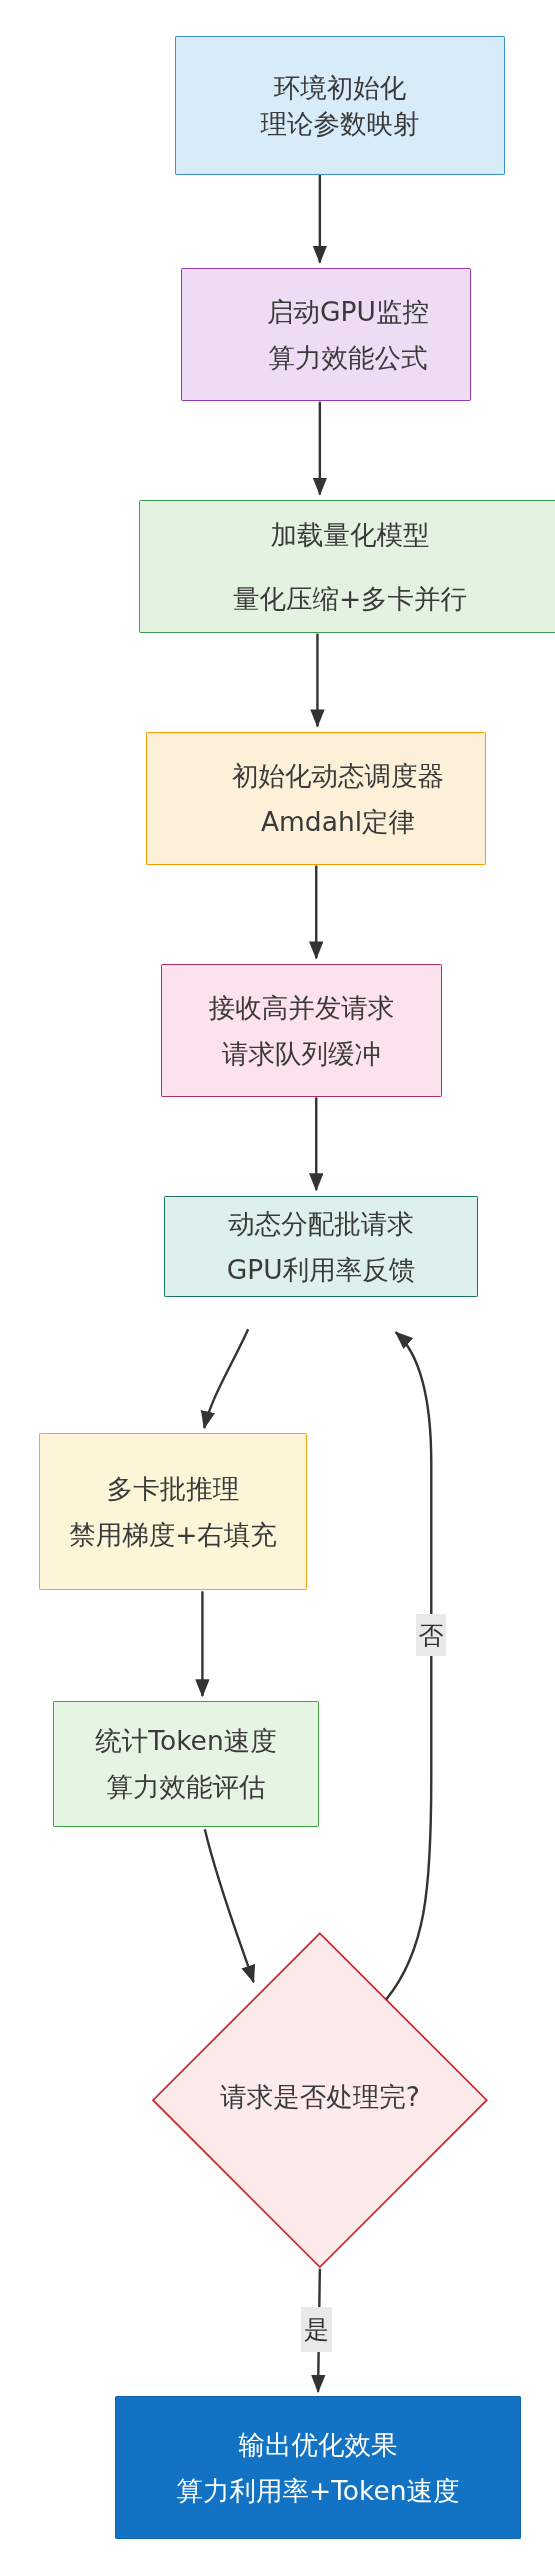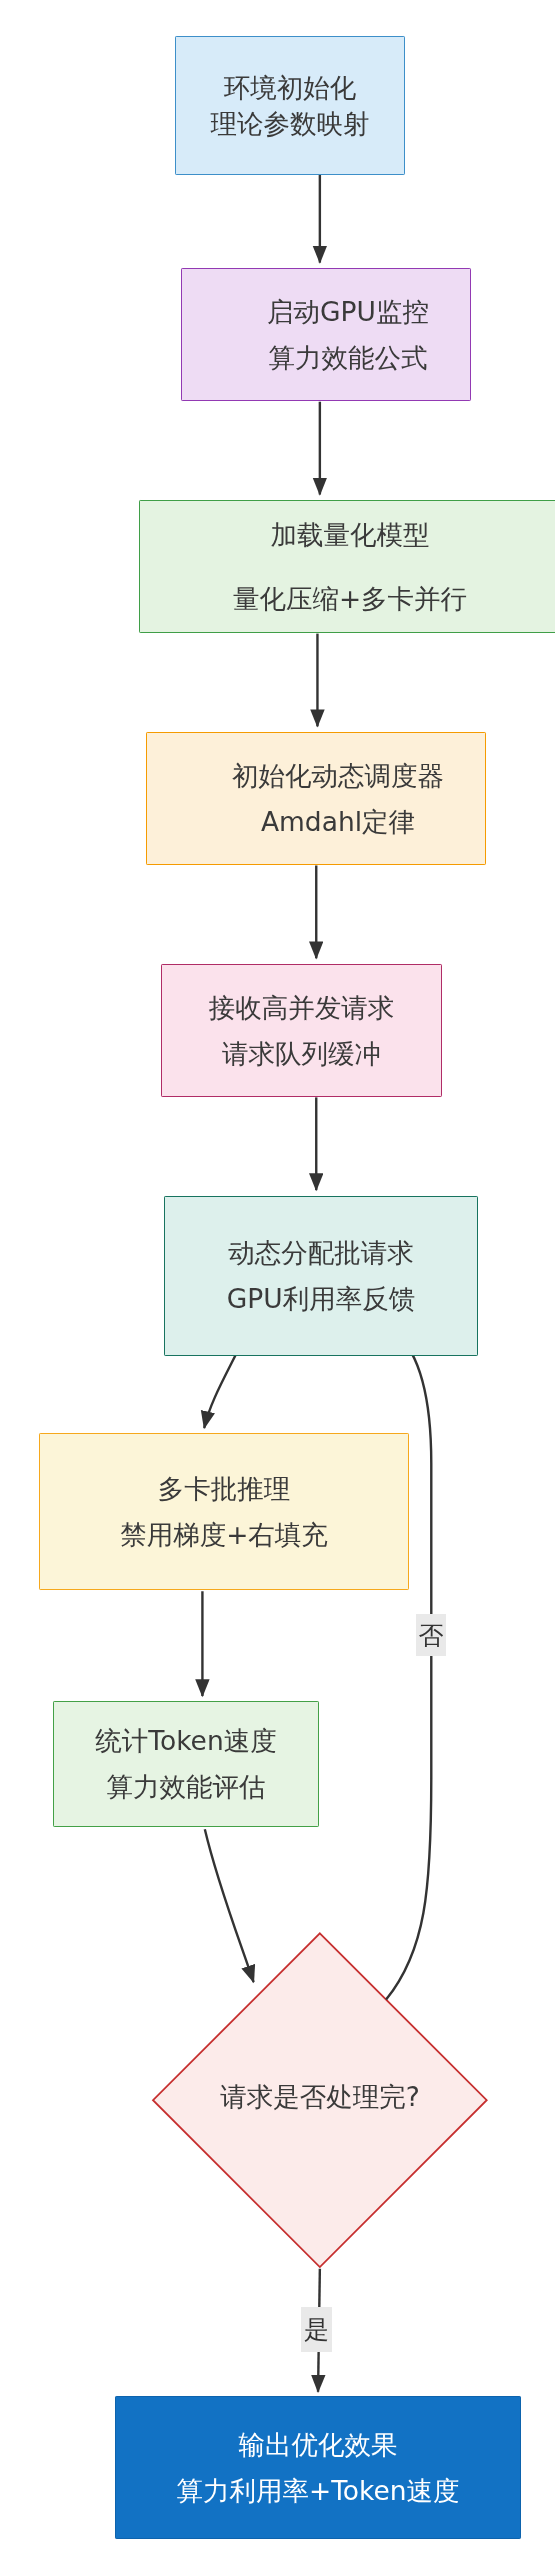--- a/index.html
+++ b/index.html
@@ -18,28 +18,28 @@
     display:flex;flex-direction:column;justify-content:center;align-items:center;
     gap:18px;
     border:1.8px solid #888;
     border-radius:1.2px;
     font-size:26.5px;line-height:1.05;
     color:#3a3a3a;
     text-align:center;
     white-space:nowrap;
   }
   
-  .n1{left:175px;top:36px;width:230px;height:139px;gap:8px;}
+  .n1{left:175px;top:36px;width:330px;height:139px;gap:8px;}
   .n2{left:181px;top:268px;width:290px;height:133px;padding-left:44px;}
   .n3{left:139px;top:500px;width:422px;height:133px;gap:36px;}
   .n4{left:146px;top:732px;width:340px;height:133px;padding-left:44px;}
   .n5{left:161px;top:964px;width:281px;height:133px;}
-  .n6{left:164px;top:1196px;width:314px;height:160px;}
+  .n6{left:164px;top:1196px;width:314px;height:101px;}
   
-  .n7{left:39px;top:1433px;width:370px;height:157px;}
+  .n7{left:39px;top:1433px;width:268px;height:157px;}
   .n8{left:53px;top:1701px;width:266px;height:126px;}
   
   .n9{
     position:absolute;left:153px;top:2006px;width:334px;height:181px;
     display:flex;align-items:center;justify-content:center;
     font-size:26.5px;color:#3a3a3a;white-space:nowrap;
   }
   
   .n10{left:115px;top:2396px;width:406px;height:143px;border-width:1.2px;}
   .edge-label{

